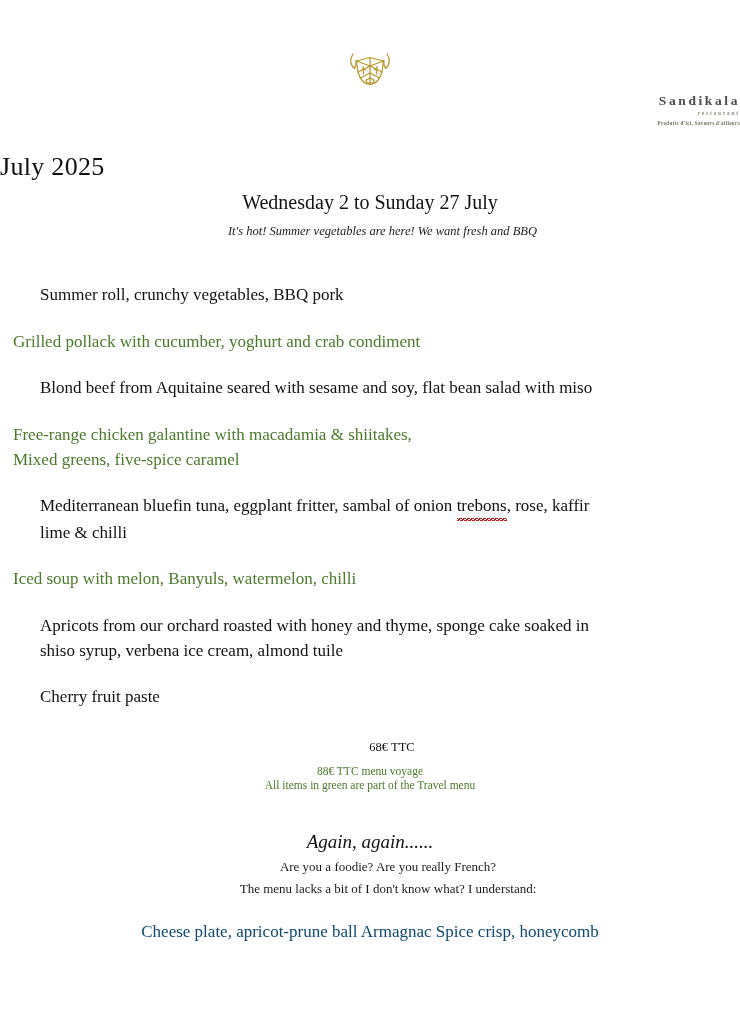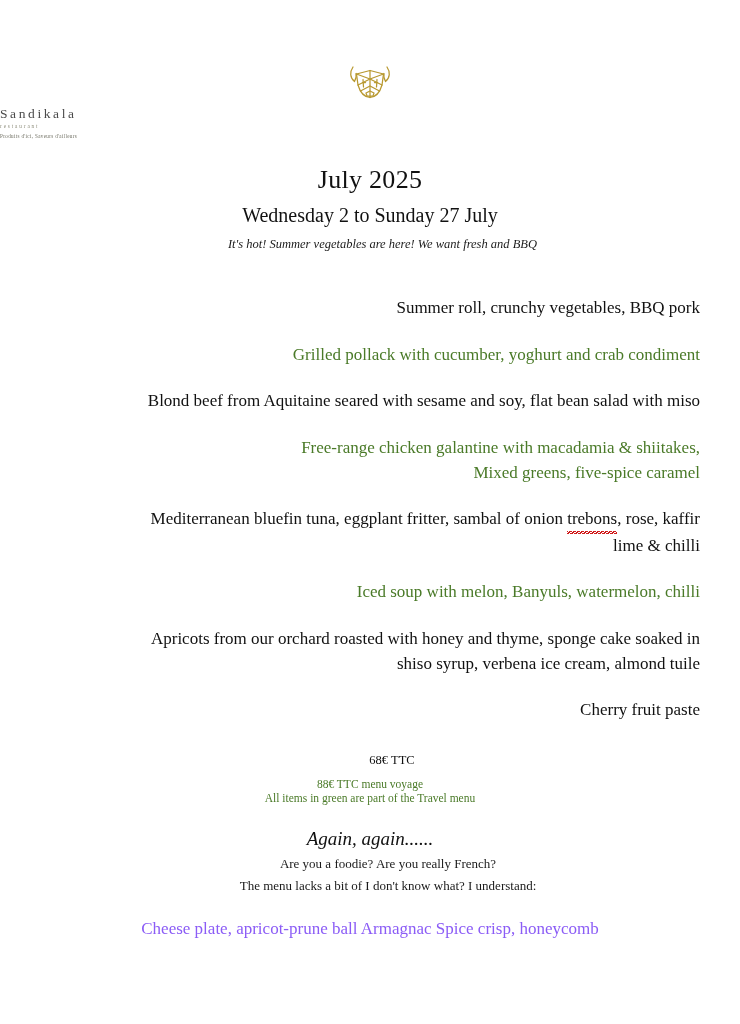--- a/index.html
+++ b/index.html
@@ -18,22 +18,23 @@
     width: 740px;
     height: 1024px;
     box-sizing: border-box;
     padding: 0;
     position: relative;
     background: #fff;
   }
 
   
   .logo-block {
-    padding-top: 65px;
-    text-align: left;
+    padding-top: 52px;
+    text-align: right;
+    font-weight: bold;
   }
   .logo-mark {
     display: block;
     margin: 0 auto;
     width: 46px;
     height: 36px;
   }
   .wordmark {
     margin-top: 5px;
     font-size: 13.5px;
@@ -50,21 +51,21 @@
   }
   .tagline {
     margin-top: 4px;
     font-size: 5.1px;
     letter-spacing: 0.35px;
     color: #6f6f62;
   }
 
   
   .month-title {
-    text-align: center;
+    text-align: left;
     font-size: 26px;
     margin-top: 26px;
     letter-spacing: 0.3px;
     color: #111;
   }
   .date-range {
     text-align: center;
     font-size: 20px;
     margin-top: 9px;
     color: #111;
@@ -76,21 +77,21 @@
     margin-top: 10px;
     color: #1a1a1a;
     padding-left: 25px;
   }
 
   
   .menu-body {
     margin-top: 44px;
   }
   .course {
-    text-align: right;
+    text-align: left;
     font-size: 17px;
     line-height: 1.45;
     margin: 0 0 22px 0;
     padding: 0 40px;
     color: #111;
   }
   .course.green {
     color: #4a7a28;
     padding-left: 13px;
   }
@@ -127,39 +128,39 @@
   }
   .price-note {
     font-size: 11.5px;
     color: #4a7a28;
     margin-top: 2px;
   }
 
   
   .encore {
     text-align: center;
-    margin-top: 24px;
+    margin-top: 40px;
   }
   .encore-title {
     font-size: 19px;
     font-style: italic;
     color: #111;
   }
   .encore-line {
     font-size: 13px;
     color: #1a1a1a;
     margin-top: 6px;
     padding-left: 36px;
   }
   .encore-items {
     text-align: center;
     margin-top: 22px;
     font-size: 17px;
     line-height: 1.5;
-    color: #8b5cf6;
+    color: #0c4a6e;
   }
 </style>
 </head>
 <body>
 
 <div class="page">
 
   <div class="logo-block">
     <svg class="logo-mark" viewBox="0 0 46 36">
       <g fill="none" stroke="#b8982f" stroke-width="1.25" stroke-linecap="round" stroke-linejoin="round">

